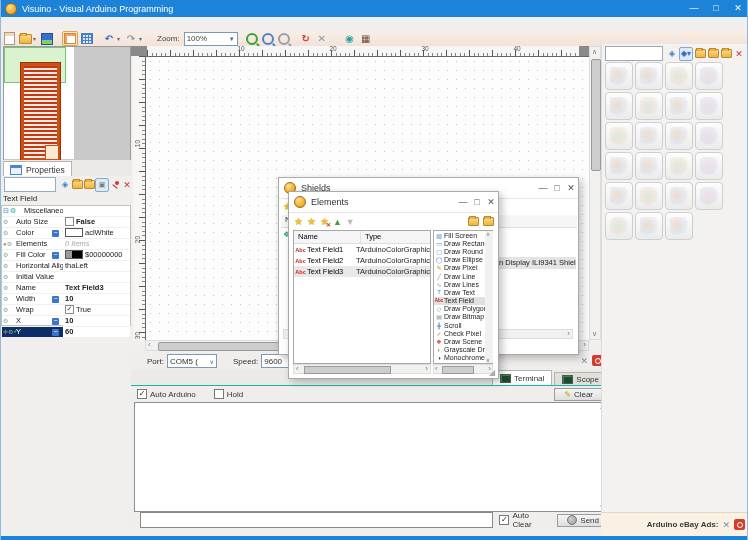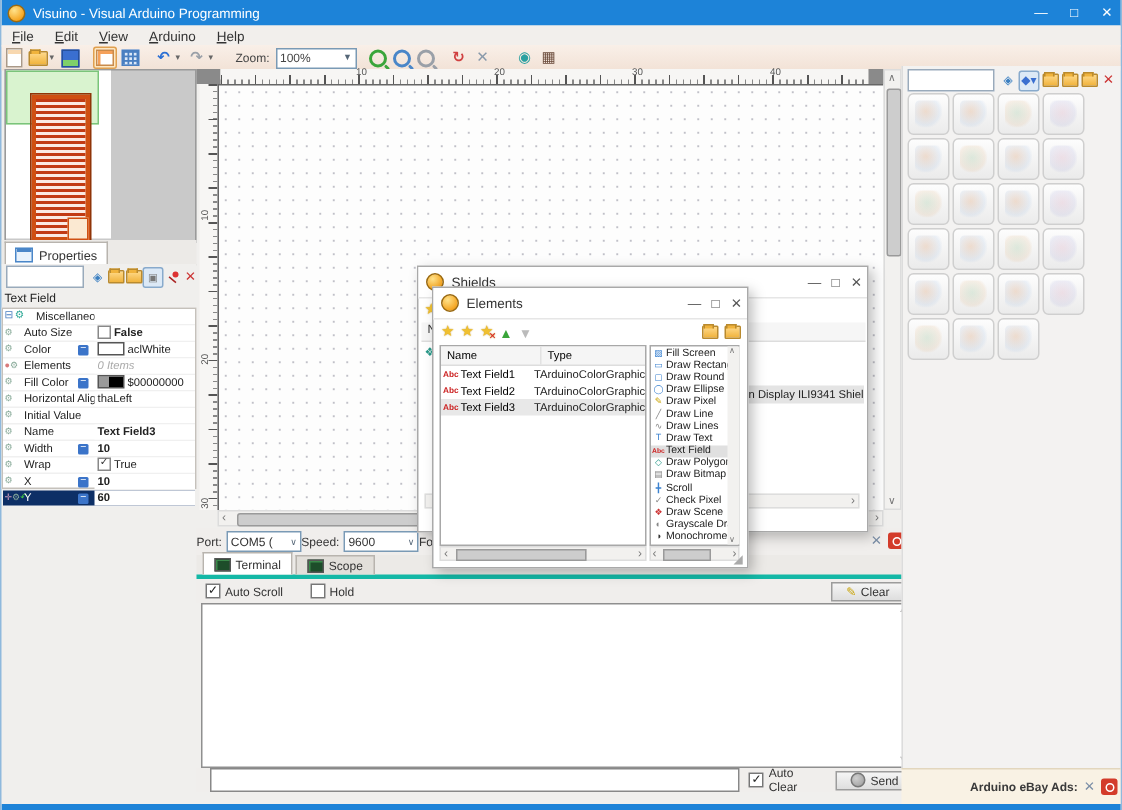--- a/index.html
+++ b/index.html
@@ -101,26 +101,26 @@
   .vscroll{left:588px;top:46px;width:12px;height:294px;background:#f2f1ef;border:1px solid #dcdcdc;box-sizing:border-box;font-size:7px;color:#777;text-align:center;}
   .vscroll .thumb{position:absolute;left:1px;top:12px;width:8px;height:110px;background:#cdcdcd;border-radius:2px;}
   .vscroll .up{position:absolute;top:1px;left:2px;}
   .vscroll .dn{position:absolute;bottom:1px;left:2px;}
   .hscroll{left:144px;top:340px;width:444px;height:11px;background:#f2f1ef;border:1px solid #dcdcdc;box-sizing:border-box;font-size:8px;color:#777;}
   .hscroll .thumb{position:absolute;left:12px;top:1px;height:7px;width:380px;background:#cdcdcd;border-radius:2px;}
   .hscroll .lt{position:absolute;left:2px;top:-1px;}
   .hscroll .rt{position:absolute;right:2px;top:-1px;}
   
   .serialbar{left:130px;top:352px;width:478px;height:18px;background:#f0eeec;display:flex;align-items:center;font-size:8px;color:#333;}
-  .serialbar label{margin:0 3px 0 0;}
+  .serialbar label{margin:0 3px 0 16px;}
   .ser-icons{position:absolute;right:6px;top:3px;display:flex;gap:4px;align-items:center;}
   .xsteel{color:#7b8ea6;font-size:9px;font-weight:bold;}
   .redbtn{width:11px;height:11px;background:#d33b2a;border-radius:2px;position:relative;}
   .redbtn::after{content:"";position:absolute;left:3px;top:3px;width:4px;height:4px;border:1.5px solid #fff;border-radius:50%;}
-  .tabsbar{left:130px;top:370px;width:478px;height:16px;background:#eceae7;border-bottom:3px solid #14b8a6;display:flex;align-items:flex-end;padding-left:4px;box-sizing:border-box;}
+  .tabsbar{left:130px;top:370px;width:478px;height:16px;background:#eceae7;border-bottom:1px solid #14b8a6;display:flex;align-items:flex-end;padding-left:4px;box-sizing:border-box;justify-content:flex-end;}
   .stab{display:flex;align-items:center;gap:3px;font-size:8px;color:#333;border:1px solid #b8b4ae;border-bottom:none;padding:1px 7px;background:#e2dfda;height:13px;box-sizing:border-box;margin-right:2px;}
   .stab.active{background:#fff;height:15px;}
   .term-ic{width:9px;height:7px;background:#1d4d2a;border:1px solid #555;box-shadow:inset 1px 1px #3a8a4a;}
   .ctrlrow{left:130px;top:386px;width:478px;height:16px;background:#f0eeec;display:flex;align-items:center;font-size:8px;color:#333;}
   .cb{width:8px;height:8px;border:1px solid #777;background:#fff;font-size:8px;line-height:7px;text-align:center;color:#222;margin:0 3px 0 6px;flex:none;}
   .cb.checked::after{content:"✓";}
   .btn{display:flex;align-items:center;gap:3px;border:1px solid #9c9c9c;background:linear-gradient(#f5f5f5,#dedede);font-size:8px;color:#333;padding:1px 9px;height:13px;box-sizing:border-box;}
   .broom{color:#c8a200;font-size:8px;}
   .termbox{left:133px;top:402px;width:474px;height:110px;background:#fff;border:1px solid #8f8f8f;box-sizing:border-box;}
   .termbox .up{position:absolute;right:2px;top:1px;font-size:6px;color:#888;}
@@ -204,28 +204,20 @@
   <div class="abs titlebar">
     <span class="smiley"></span>
     <span>Visuino - Visual Arduino Programming</span>
     <span class="wincontrols">
       <span>—</span>
       <span>□</span>
       <span class="wclose">✕</span>
     </span>
   </div>
 
-  <div class="abs menubar">
-
-  <span class="menu-item">File</span>
-      <span class="menu-item">Edit</span>
-      <span class="menu-item">View</span>
-      <span class="menu-item">Arduino</span>
-      <span class="menu-item">Help</span>
-    </div>
 
   <div class="abs toolbar">
     <span class="tbi">
         <span class="page-ic"></span>
       </span>
     <span class="tbi">
         <span class="folder-ic"></span>
       </span>
     <span class="drop">▾</span>
     <span class="tbi">
@@ -501,21 +493,21 @@
       </span>
 
       <span class="stab inactive">
         <span class="term-ic"></span>
         <span>Scope</span>
       </span>
     </div>
 
   <div class="abs ctrlrow">
     <span class="cb checked"></span>
-    <span>Auto Scroll</span>
+    <span>Auto Arduino</span>
     <span class="cb" style="margin-left:18px"></span>
     <span>Hold</span>
     <span class="btn" style="margin-left:auto;margin-right:6px">
       <span class="broom">✎</span>
       <span>Clear</span>
     </span>
   </div>
 
   <div class="abs termbox">
     <span class="up">▲</span>

